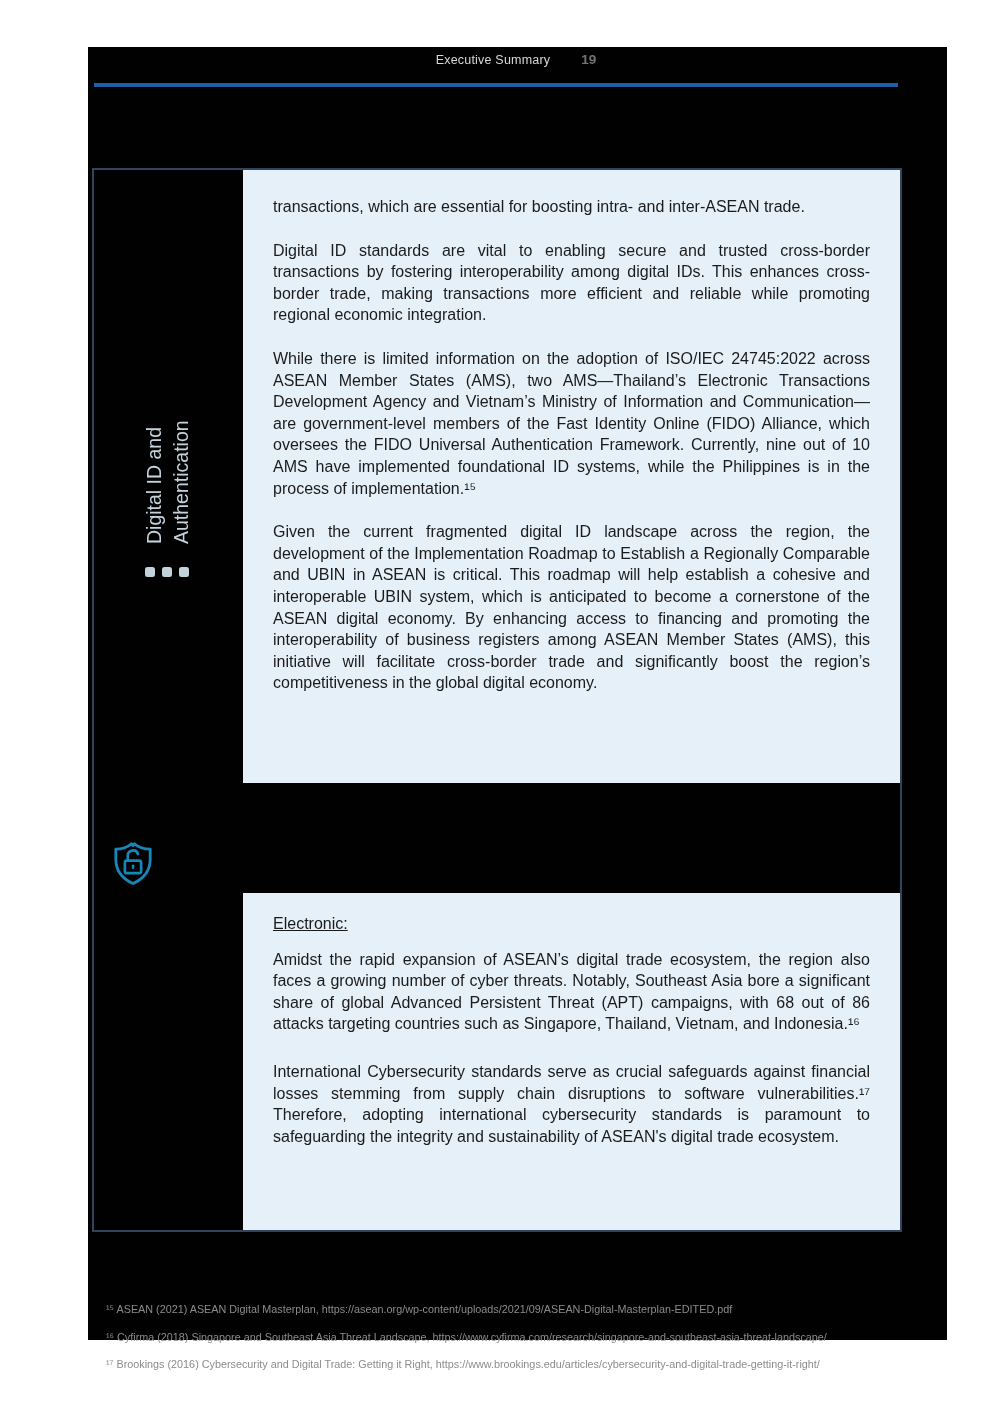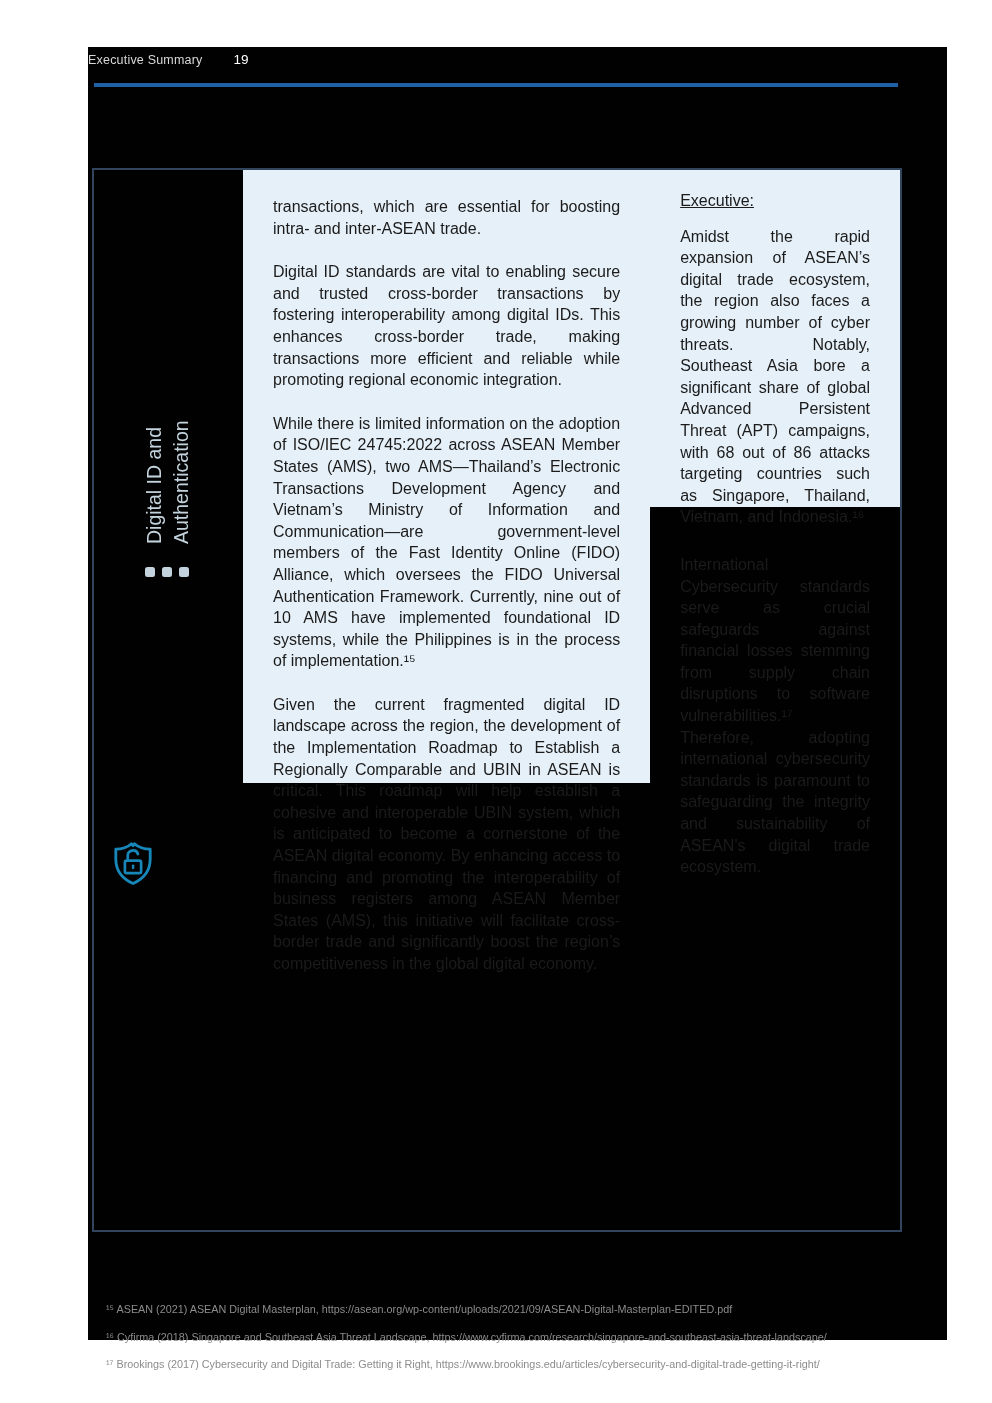--- a/index.html
+++ b/index.html
@@ -1,36 +1,36 @@
 <!DOCTYPE html>
 <html><head>
 <meta charset="utf-8">
 <style>
   html,body{margin:0;padding:0;background:#ffffff;}
   .page{position:relative;width:992px;height:1403px;background:#ffffff;overflow:hidden;
         font-family:"Liberation Sans", sans-serif;}
   .plate{position:absolute;left:88px;top:47px;width:859px;height:1293px;background:#010101;}
 
-  .runhead{position:absolute;top:5px;left:0;right:3px;display:flex;justify-content:flex-start;
+  .runhead{position:absolute;top:5px;left:0;right:3px;display:flex;justify-content:center;
            align-items:baseline;gap:31px;}
   .runhead .title{color:#d8d8d8;font-size:12.5px;letter-spacing:0.2px;}
-  .runhead .num{color:#ffffff;font-size:13.5px;font-weight:normal;}
+  .runhead .num{color:#737373;font-size:13.5px;font-weight:bold;}
 
   .rule{position:absolute;left:6px;top:36px;width:804px;height:4px;background:#1f5fa5;}
 
   .frame{position:absolute;left:4px;top:121px;width:810px;height:1064px;box-sizing:border-box;
          border:2px solid #30455c;display:flex;background:transparent;}
   .sidebar{flex:none;width:149px;position:relative;}
   .vlabel{position:absolute;left:-3px;top:268px;width:156px;height:56px;transform:rotate(-90deg);
           color:#c3d3dd;font-size:19.5px;line-height:27px;white-space:nowrap;text-align:left;}
   .dots{position:absolute;left:51px;top:397px;display:flex;gap:7px;}
   .dot{width:10px;height:10px;background:#c3d3dd;border-radius:2.5px;}
   .shield{position:absolute;left:18px;top:670px;width:42px;height:47px;}
 
-  .content{flex:1;display:flex;flex-direction:row;min-width:0;}
+  .content{flex:1;display:flex;flex-direction:column;min-width:0;}
   .panel{background:#e6f0f8;box-sizing:border-box;padding:26px 30px 0 30px;}
   .panel-1{height:613px;}
   .band{height:110px;}
   .panel-2{height:337px;padding-top:20px;}
 
   .body-p{margin:0 0 22px 0;font-size:16px;line-height:21.6px;color:#1b1b1b;text-align:justify;}
   .panel-2 .body-p{margin-bottom:26px;}
   .rationale-h{margin:0 0 14px 0;font-size:16px;line-height:21.6px;color:#1b1b1b;
                text-decoration:underline;}
 
@@ -75,28 +75,28 @@
 
       <div class="content">
         <div class="panel panel-1">
           <p class="body-p">transactions, which are essential for boosting intra- and inter-ASEAN trade.</p>
           <p class="body-p">Digital ID standards are vital to enabling secure and trusted cross-border transactions by fostering interoperability among digital IDs. This enhances cross-border trade, making transactions more efficient and reliable while promoting regional economic integration.</p>
           <p class="body-p">While there is limited information on the adoption of ISO/IEC 24745:2022 across ASEAN Member States (AMS), two AMS—Thailand’s Electronic Transactions Development Agency and Vietnam’s Ministry of Information and Communication—are government-level members of the Fast Identity Online (FIDO) Alliance, which oversees the FIDO Universal Authentication Framework. Currently, nine out of 10 AMS have implemented foundational ID systems, while the Philippines is in the process of implementation.¹⁵</p>
           <p class="body-p">Given the current fragmented digital ID landscape across the region, the development of the Implementation Roadmap to Establish a Regionally Comparable and UBIN in ASEAN is critical. This roadmap will help establish a cohesive and interoperable UBIN system, which is anticipated to become a cornerstone of the ASEAN digital economy. By enhancing access to financing and promoting the interoperability of business registers among ASEAN Member States (AMS), this initiative will facilitate cross-border trade and significantly boost the region’s competitiveness in the global digital economy.</p>
         </div>
         <div class="band"></div>
         <div class="panel panel-2">
-          <p class="rationale-h">Executive:</p>
+          <p class="rationale-h">Electronic:</p>
           <p class="body-p">Amidst the rapid expansion of ASEAN’s digital trade ecosystem, the region also faces a growing number of cyber threats. Notably, Southeast Asia bore a significant share of global Advanced Persistent Threat (APT) campaigns, with 68 out of 86 attacks targeting countries such as Singapore, Thailand, Vietnam, and Indonesia.¹⁶</p>
           <p class="body-p">International Cybersecurity standards serve as crucial safeguards against financial losses stemming from supply chain disruptions to software vulnerabilities.¹⁷ Therefore, adopting international cybersecurity standards is paramount to safeguarding the integrity and sustainability of ASEAN's digital trade ecosystem.</p>
         </div>
       </div>
 
     </div>
 
     <div class="footnotes">
       <p>¹⁵ ASEAN (2021) ASEAN Digital Masterplan, https://asean.org/wp-content/uploads/2021/09/ASEAN-Digital-Masterplan-EDITED.pdf</p>
       <p>¹⁶ Cyfirma (2018) Singapore and Southeast Asia Threat Landscape, https://www.cyfirma.com/research/singapore-and-southeast-asia-threat-landscape/</p>
-      <p>¹⁷ Brookings (2017) Cybersecurity and Digital Trade: Getting it Right, https://www.brookings.edu/articles/cybersecurity-and-digital-trade-getting-it-right/</p>
+      <p>¹⁷ Brookings (2016) Cybersecurity and Digital Trade: Getting it Right, https://www.brookings.edu/articles/cybersecurity-and-digital-trade-getting-it-right/</p>
     </div>
 
   </div>
 </div>
 
 </body></html>

